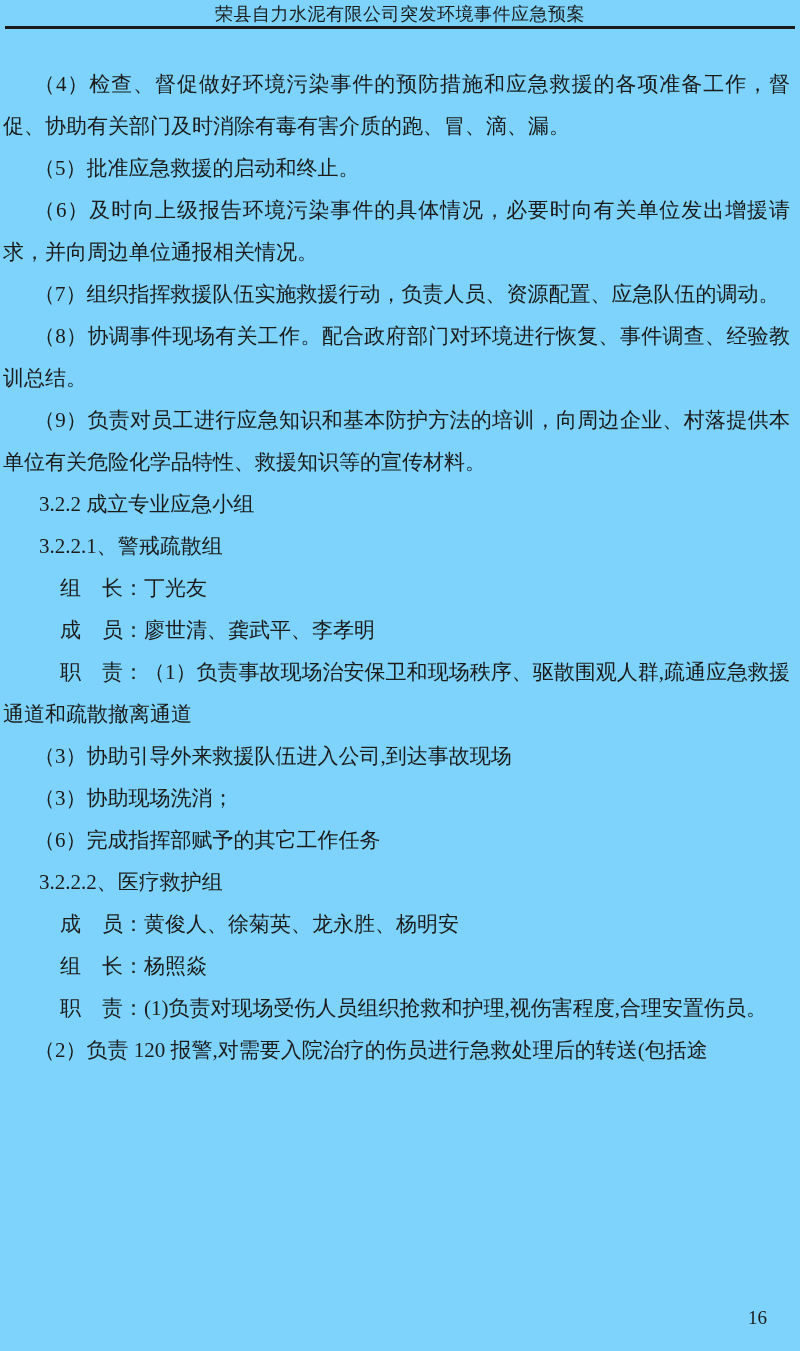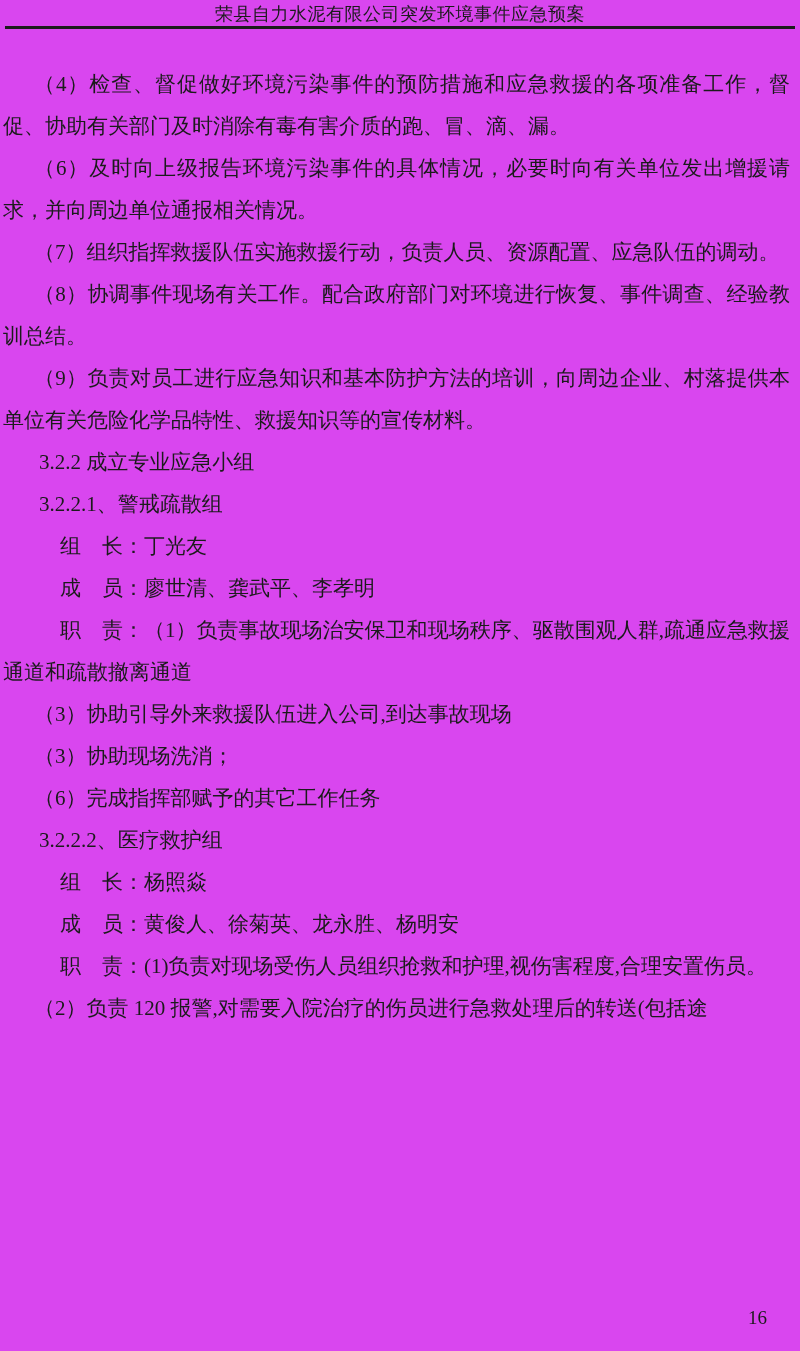--- a/index.html
+++ b/index.html
@@ -1,20 +1,20 @@
 <!DOCTYPE html>
 <html lang="zh"><head>
 <meta charset="utf-8">
 <style>
   html, body { margin: 0; padding: 0; background: #ffffff; }
   .page {
     width: 800px;
     height: 1351px;
     position: relative;
-    background: #d946ef;
+    background: #7dd3fc;
     color: #1b1b1b;
     font-family: "Liberation Serif", "DejaVu Serif", serif;
     font-size: 21px;
     overflow: hidden;
     box-sizing: border-box;
   }
   .header { padding-top: 3px; }
   .header-title {
     text-align: center;
     font-size: 18px;
@@ -49,33 +49,34 @@
 <body>
 
 <div class="page">
   <div class="header">
     <div class="header-title">荣县自力水泥有限公司突发环境事件应急预案</div>
     <div class="header-rule"></div>
   </div>
 
   <div class="content">
       <div class="para body">（4）检查、督促做好环境污染事件的预防措施和应急救援的各项准备工作，督促、协助有关部门及时消除有毒有害介质的跑、冒、滴、漏。</div>
+      <div class="para body">（5）批准应急救援的启动和终止。</div>
       <div class="para body">（6）及时向上级报告环境污染事件的具体情况，必要时向有关单位发出增援请求，并向周边单位通报相关情况。</div>
       <div class="para body">（7）组织指挥救援队伍实施救援行动，负责人员、资源配置、应急队伍的调动。</div>
       <div class="para body">（8）协调事件现场有关工作。配合政府部门对环境进行恢复、事件调查、经验教训总结。</div>
       <div class="para body">（9）负责对员工进行应急知识和基本防护方法的培训，向周边企业、村落提供本单位有关危险化学品特性、救援知识等的宣传材料。</div>
       <div class="para heading">3.2.2 成立专业应急小组</div>
       <div class="para heading">3.2.2.1、警戒疏散组</div>
       <div class="para kv">组　长：丁光友</div>
       <div class="para kv">成　员：廖世清、龚武平、李孝明</div>
       <div class="para kv">职　责：（1）负责事故现场治安保卫和现场秩序、驱散围观人群,疏通应急救援通道和疏散撤离通道</div>
       <div class="para body">（3）协助引导外来救援队伍进入公司,到达事故现场</div>
       <div class="para body">（3）协助现场洗消；</div>
       <div class="para body">（6）完成指挥部赋予的其它工作任务</div>
       <div class="para heading">3.2.2.2、医疗救护组</div>
+      <div class="para kv">成　员：黄俊人、徐菊英、龙永胜、杨明安</div>
       <div class="para kv">组　长：杨照焱</div>
-      <div class="para kv">成　员：黄俊人、徐菊英、龙永胜、杨明安</div>
       <div class="para kv">职　责：(1)负责对现场受伤人员组织抢救和护理,视伤害程度,合理安置伤员。</div>
       <div class="para body">（2）负责 120 报警,对需要入院治疗的伤员进行急救处理后的转送(包括途</div>
     </div>
 
   <div class="page-number">16</div>
 </div>
 
 </body></html>

